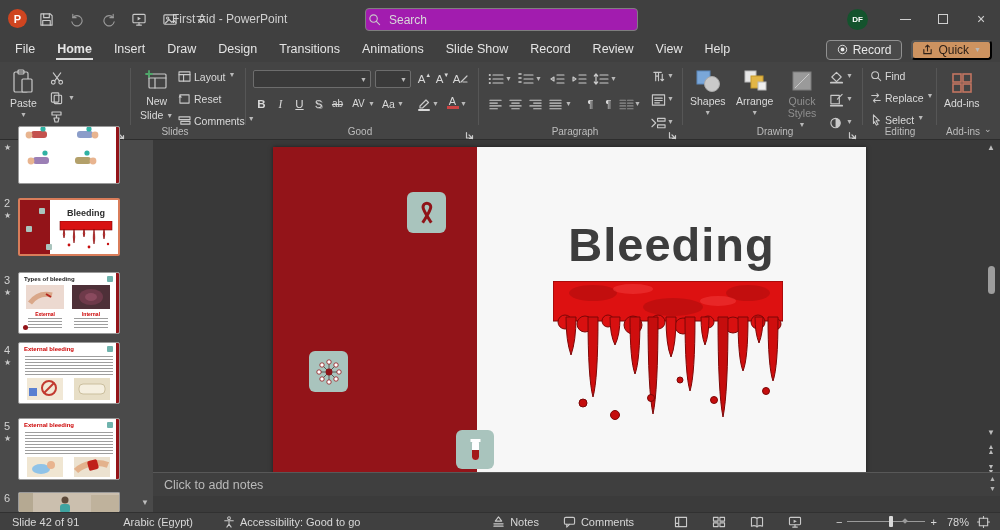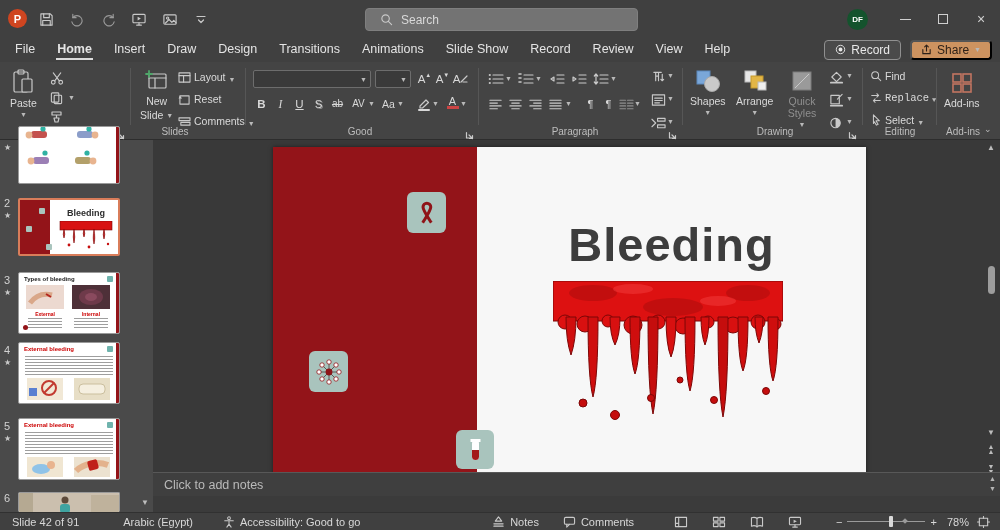--- a/index.html
+++ b/index.html
@@ -9,22 +9,22 @@
   svg.gi { stroke:#c9c9c9; fill:none; stroke-width:1.2; stroke-linecap:round; stroke-linejoin:round; }
   svg.gi .f { fill:#c9c9c9; stroke:none; }
 
   
   .titlebar { position:absolute; left:0; top:0; width:1000px; height:38px; background:#404040; display:flex; align-items:center; }
   .logo { position:absolute; left:8px; top:9px; width:19px; height:19px; border-radius:50%;
           background:#cf4520; color:#fff; font-size:11px; font-weight:bold; display:flex; align-items:center; justify-content:center; }
   .qat { position:absolute; left:36px; top:0; height:38px; display:flex; align-items:center; gap:11px; }
   .qat .qbtn { width:20px; height:20px; display:flex; align-items:center; justify-content:center; }
   .doc-title { position:absolute; left:172px; top:0; height:38px; display:flex; align-items:center; font-size:12px; color:#cfcfcf; }
-  .searchbox { position:absolute; left:365px; top:8px; width:273px; height:23px; background:#737373; border:1px solid #7f7f7f;
-               border-radius:4px; display:flex; align-items:center; gap:8px; padding:0 14px; font-size:12px; color:#d9d9d9; }
+  .searchbox { position:absolute; left:365px; top:8px; width:273px; height:23px; background:#a21caf; border:1px solid #7f7f7f;
+               border-radius:4px; display:flex; align-items:center; gap:8px; padding:0 2px; font-size:12px; color:#d9d9d9; }
   .win-right { position:absolute; right:0; top:0; height:38px; display:flex; align-items:center; }
   .avatar { width:21px; height:21px; border-radius:50%; background:#14532d; color:#fff; font-size:8px; font-weight:bold;
             display:flex; align-items:center; justify-content:center; margin-right:18px; }
   .winbtn { width:38px; height:38px; display:flex; align-items:center; justify-content:center; }
   .win-min { width:11px; height:1px; background:#d0d0d0; display:block; }
   .win-max { width:10px; height:10px; border:1px solid #d0d0d0; display:block; }
   .win-close { font-size:14px; color:#d0d0d0; line-height:1; }
 
   
   .tabrow { position:absolute; left:0; top:38px; width:1000px; height:24px; background:#404040; display:flex; align-items:center; }
@@ -37,21 +37,21 @@
                 color:#e8e8e8; font-size:12px; padding:1px 10px 2px; height:20px; }
   .btn-share { display:flex; align-items:center; gap:5px; border-radius:4px; background:#cd9360; color:#2e2118;
                font-size:12px; padding:1px 9px 2px; height:20px; }
 
   
   .ribbon { position:absolute; left:0; top:62px; width:1000px; height:78px; background:#444444; border-bottom:1px solid #2d2d2d; }
   .rdiv { position:absolute; top:6px; bottom:14px; width:1px; background:#565656; }
   .grp-label { position:absolute; bottom:2px; font-size:10px; color:#bdbdbd; text-align:center; }
   .launcher { position:absolute; bottom:3px; width:10px; height:10px; }
   .bigbtn { position:absolute; display:flex; flex-direction:column; align-items:center; gap:2px; font-size:10.5px; color:#dadada; text-align:center; }
-  .smallrow { position:absolute; display:flex; align-items:flex-end; gap:3px; font-size:10.5px; color:#dadada; white-space:nowrap; }
+  .smallrow { position:absolute; display:flex; align-items:flex-start; gap:3px; font-size:10.5px; color:#dadada; white-space:nowrap; }
   .caret { font-size:7px; color:#b9b9b9; }
   .dis { color:#8f8f8f; }
   .fbtn { width:17px; height:17px; display:flex; align-items:center; justify-content:center; font-size:11.5px; color:#d8d8d8; }
   .combo { background:#3a3a3a; border:1px solid #6d6d6d; border-radius:2px; height:18px; display:flex; align-items:center;
            justify-content:flex-end; padding:0 3px; }
 
   
   .workspace { position:absolute; left:0; top:140px; width:1000px; height:348px; background:#3b3b3b; }
   .thumb-panel { position:absolute; left:0; top:0; width:153px; height:372px; background:#4a4a4a; }
   .thumb-num { position:absolute; left:4px; font-size:11px; color:#d2d2d2; }
@@ -126,20 +126,21 @@
             <circle cx="5.5" cy="6.5" r="1.2"></circle>
             <path d="M3 12l4-4 3 3 2-2 2.5 2.5"></path>
           </svg>
       </span>
       <span class="qbtn">
         <svg class="gi" width="12" height="12" viewBox="0 0 12 12">
             <path d="M2 3.5h8M3.5 7l2.5 2.5L8.5 7"></path>
           </svg>
       </span>
     </div>
+    <div class="doc-title">First Aid - PowerPoint</div>
     <div class="searchbox">
       <svg class="gi" width="13" height="13" viewBox="0 0 14 14">
           <circle cx="6" cy="6" r="4"></circle>
           <path d="M9 9l3.5 3.5"></path>
         </svg>
       <span>Search</span>
     </div>
     <div class="win-right">
       <div class="avatar">DF</div>
       <div class="winbtn">
@@ -174,21 +175,21 @@
         <svg width="11" height="11" viewBox="0 0 12 12">
             <circle cx="6" cy="6" r="4.6" fill="none" stroke="#e8e8e8"></circle>
             <circle cx="6" cy="6" r="2.1" fill="#e8e8e8"></circle>
           </svg>
         <span>Record</span>
       </button>
       <button class="btn-share">
         <svg class="gi" width="11" height="11" viewBox="0 0 12 12" style="stroke:#2e2118">
             <path d="M2 6v4.5h8V6M6 7.5V1.5M4 3.2L6 1.2l2 2"></path>
           </svg>
-        <span>Share</span>
+        <span>Quick</span>
         <span class="caret">▼</span>
       </button>
     </div>
   </div>
 
   <div class="ribbon">
 
     <div class="bigbtn" style="left:10px; top:7px;">
       <svg class="gi" width="22" height="26" viewBox="0 0 22 26">
           <rect x="2" y="3" width="14" height="20" rx="1.5"></rect>
@@ -465,21 +466,21 @@
     </span>
     <div class="rdiv" style="left:862px;"></div>
 
     <div class="smallrow" style="left:870px; top:8px;">
       <svg class="gi" width="12" height="12" viewBox="0 0 14 14">
           <circle cx="6" cy="6" r="4"></circle>
           <path d="M9 9l3.5 3.5"></path>
         </svg>
       <span>Find</span>
     </div>
-    <div class="smallrow" style="left:870px; top:30px;font-family:Liberation Mono, monospace;">
+    <div class="smallrow" style="left:870px; top:30px;">
       <svg class="gi" width="12" height="12" viewBox="0 0 14 14">
           <path d="M2 4h8M8 2l2 2-2 2M12 10H4M6 8l-2 2 2 2"></path>
         </svg>
       <span>Replace</span>
       <span class="caret">▼</span>
     </div>
     <div class="smallrow" style="left:870px; top:52px;">
       <svg class="gi" width="12" height="12" viewBox="0 0 14 14">
           <path d="M4 1l7 7H7l2.5 4-2 1L5 9 4 11z"></path>
         </svg>

